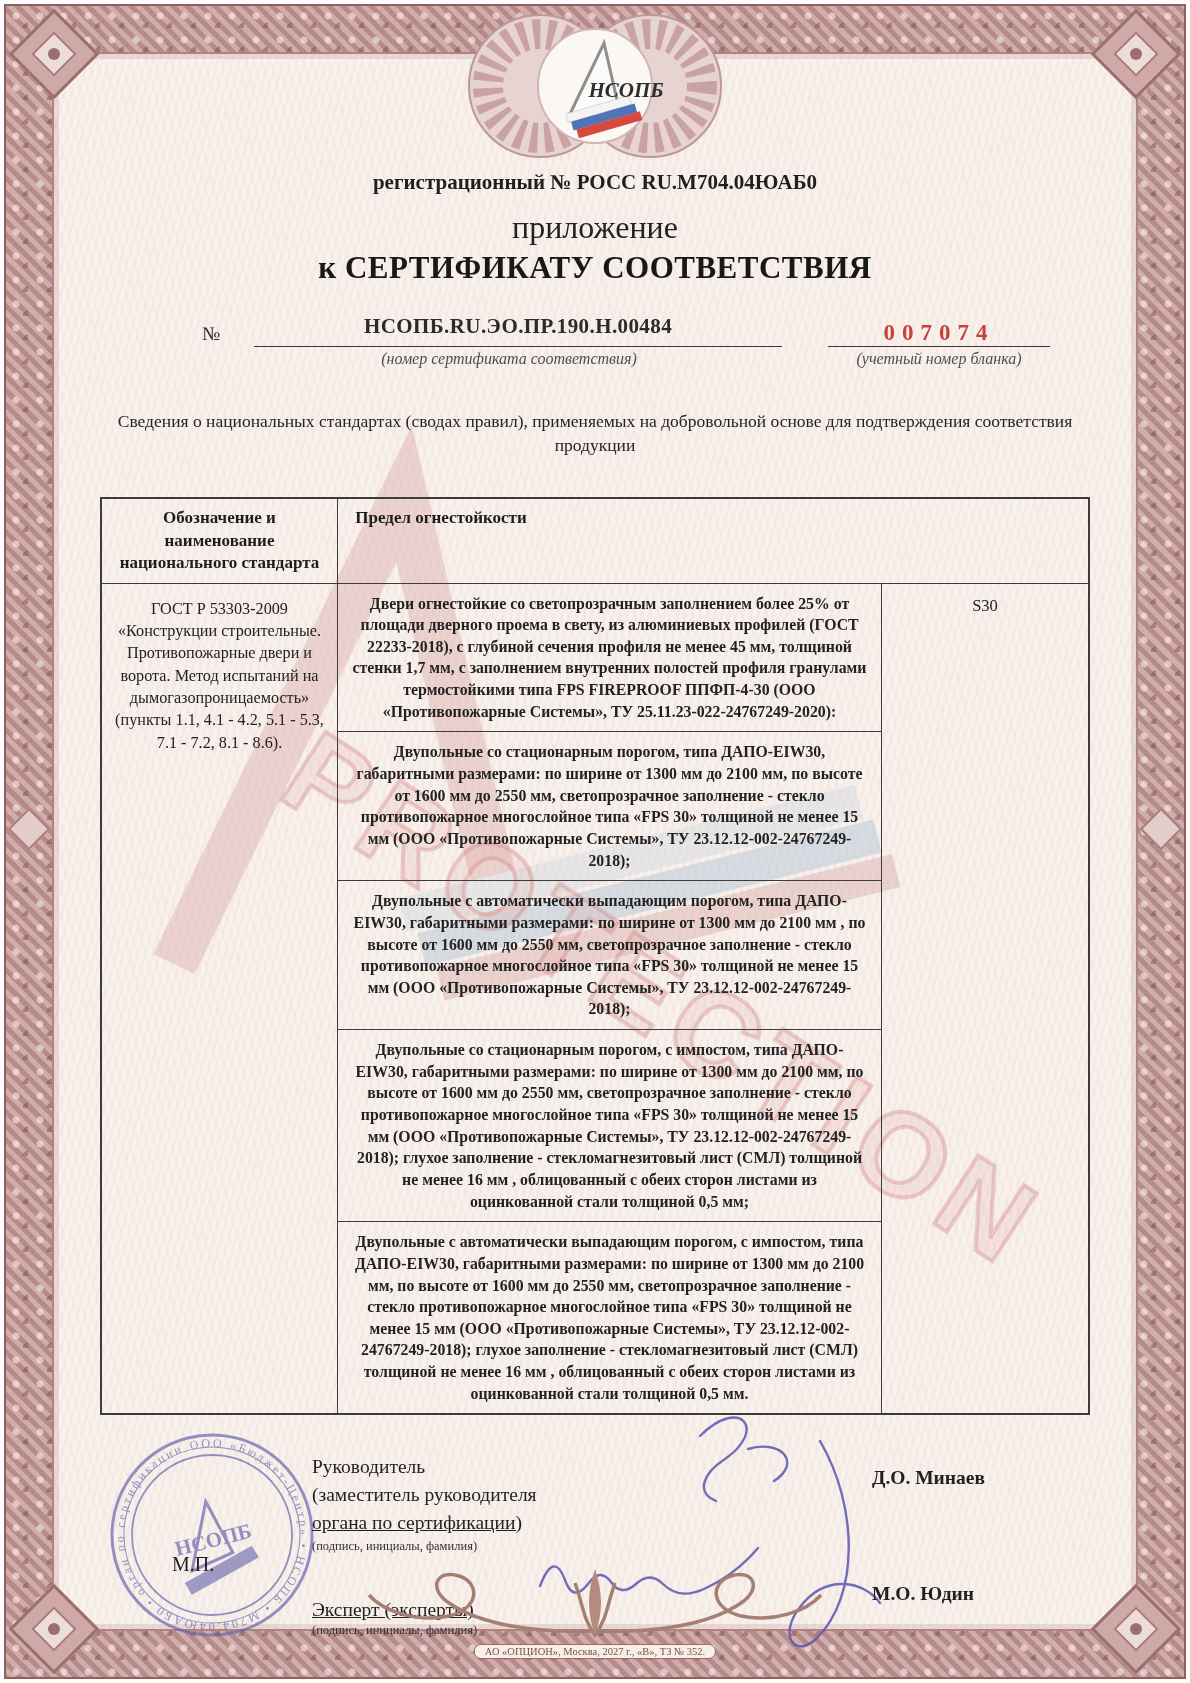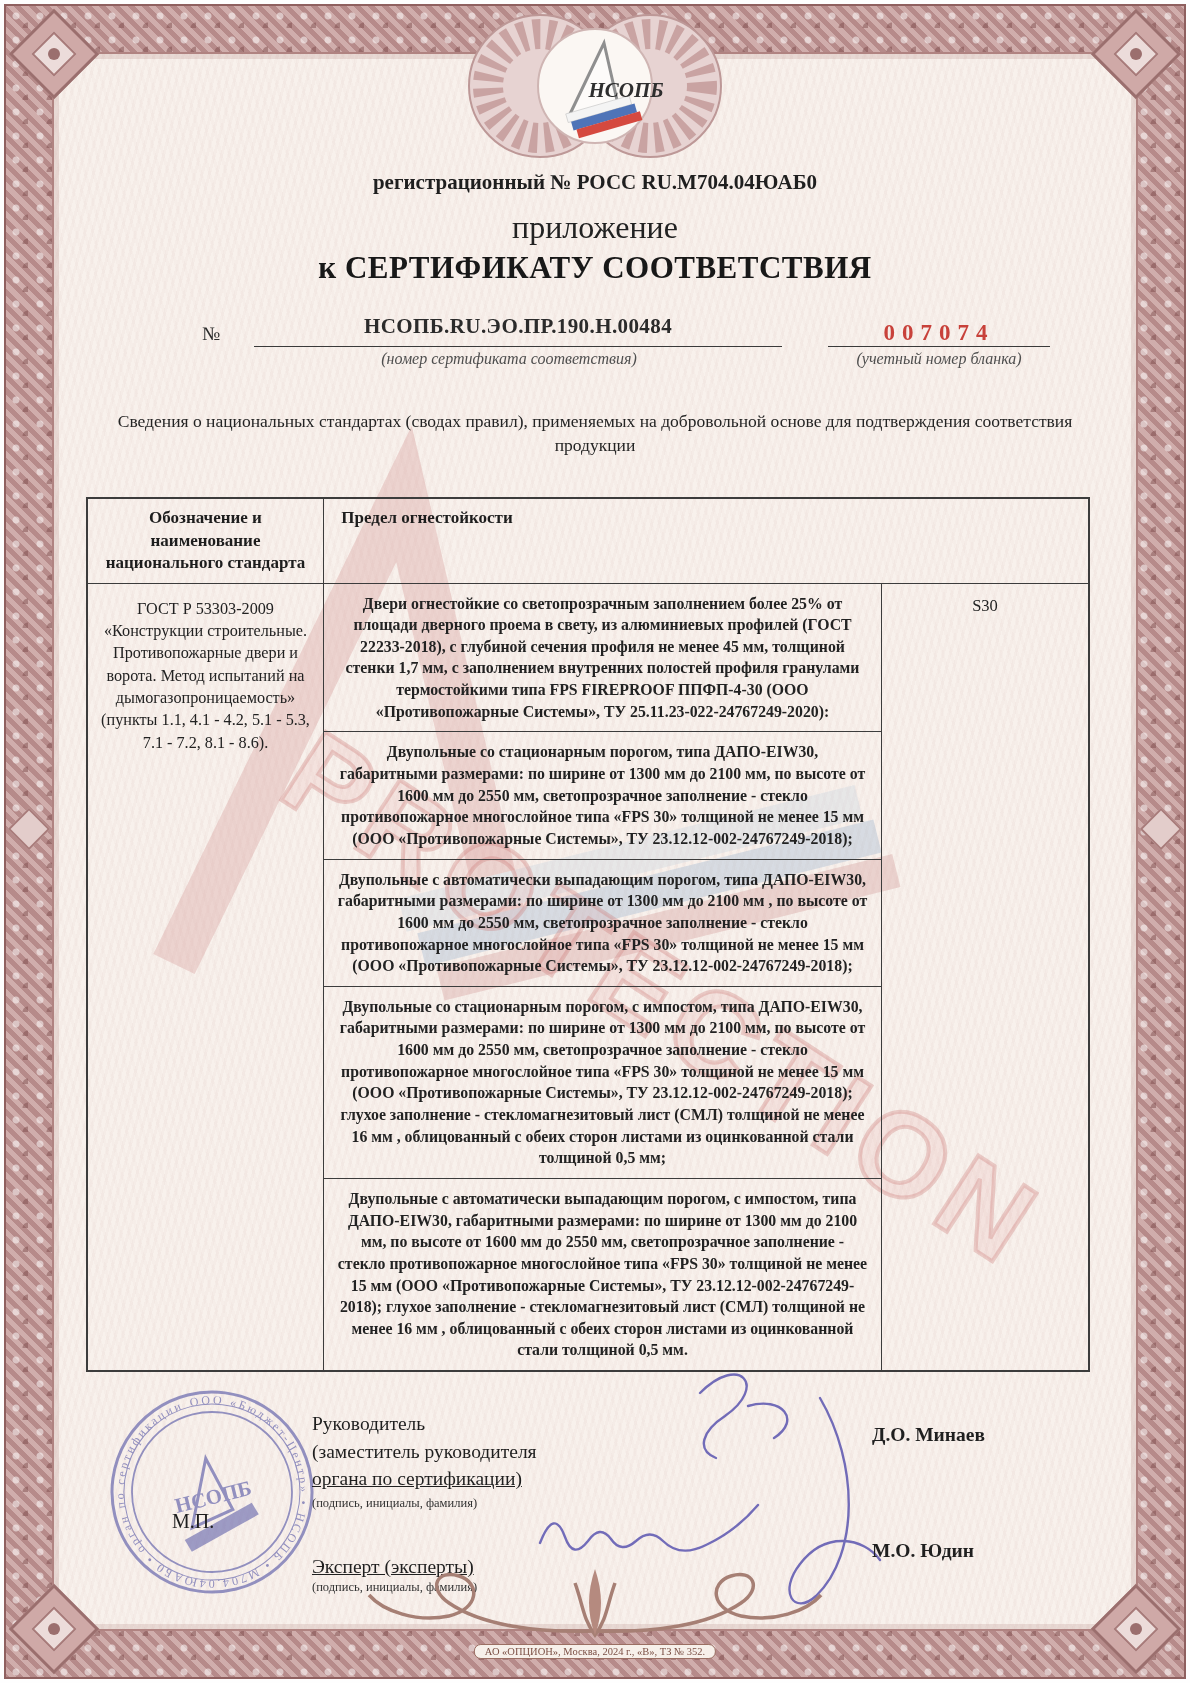--- a/index.html
+++ b/index.html
@@ -50,21 +50,21 @@
   .numrow{display:flex;align-items:flex-end;margin:28px 88px 0 150px;}
   .numsign{font-size:19px;margin-right:34px;padding-bottom:2px;}
   .numcenter{flex:1;text-align:center;border-bottom:1.6px solid #3a3a3a;font-size:21px;font-weight:bold;padding-bottom:7px;letter-spacing:.4px;}
   .numright{width:222px;margin-left:46px;text-align:center;border-bottom:1.6px solid #3a3a3a;}
   .rednum{color:#c8413a;font-size:23px;letter-spacing:7px;font-weight:bold;}
   .caprow{display:flex;margin:3px 88px 1px 150px;font-style:italic;color:#4e4e4e;font-size:16px;}
   .capcenter{flex:1;text-align:center;margin-left:34px;}
   .capright{width:222px;margin-left:46px;text-align:center;}
   .intro{ text-align:center;font-size:17.5px;margin:42px 40px 0 40px;line-height:1.35;color:#242424;}
   
-  .cert-table{margin:40px 48px 0 34px;border:2px solid #3c3c3c;display:flex;flex-direction:column;}
+  .cert-table{margin:40px 48px 0 48px;border:2px solid #3c3c3c;display:flex;flex-direction:column;}
   .thead{display:flex;border-bottom:1.6px solid #3c3c3c;}
   .tbody{display:flex;}
   .col1{width:236px;box-sizing:border-box;border-right:1.6px solid #3c3c3c;}
   .col2{flex:1;box-sizing:border-box;border-right:1.6px solid #3c3c3c;font-weight:bold;}
   .col3{width:206px;box-sizing:border-box;}
   .hcell{font-weight:bold;text-align:center;font-size:17px;line-height:1.32;padding:8px 10px;color:#1d1d1d;}
   .std-cell{font-size:16.2px;text-align:center;line-height:1.38;padding:14px 8px;color:#222;}
   .prow{font-size:15.8px;text-align:center;line-height:1.37;padding:9px 12px;border-bottom:1.4px solid #3c3c3c;color:#222;}
   .prow:last-child{border-bottom:none;}
   .fire-limit{text-align:center;font-size:16.5px;padding-top:12px;color:#222;}
@@ -242,15 +242,15 @@
   </div>
 
   <svg class="flourish" width="540" height="92" viewBox="0 0 540 92">
     <g fill="none" stroke="#a67f74" stroke-width="3.5">
       <path d="M270,70 C210,72 156,64 124,42 C102,27 112,8 134,15 C156,22 154,48 124,55 C92,62 58,50 44,34"></path>
       <path d="M270,70 C330,72 384,64 416,42 C438,27 428,8 406,15 C384,22 386,48 416,55 C448,62 482,50 496,34"></path>
       <path d="M250,22 C258,44 258,58 270,74 C282,58 282,44 290,22"></path>
     </g>
     <path d="M270,8 C262,32 262,52 270,74 C278,52 278,32 270,8" fill="#b58a7f"></path>
   </svg>
-  <div class="print-info">АО «ОПЦИОН», Москва, 2024 г., «В», ТЗ № 352.</div>
+  <div class="print-info">АО «ОПЦИОН», Москва, 2027 г., «В», ТЗ № 352.</div>
 
 </div>
 
 </body></html>

